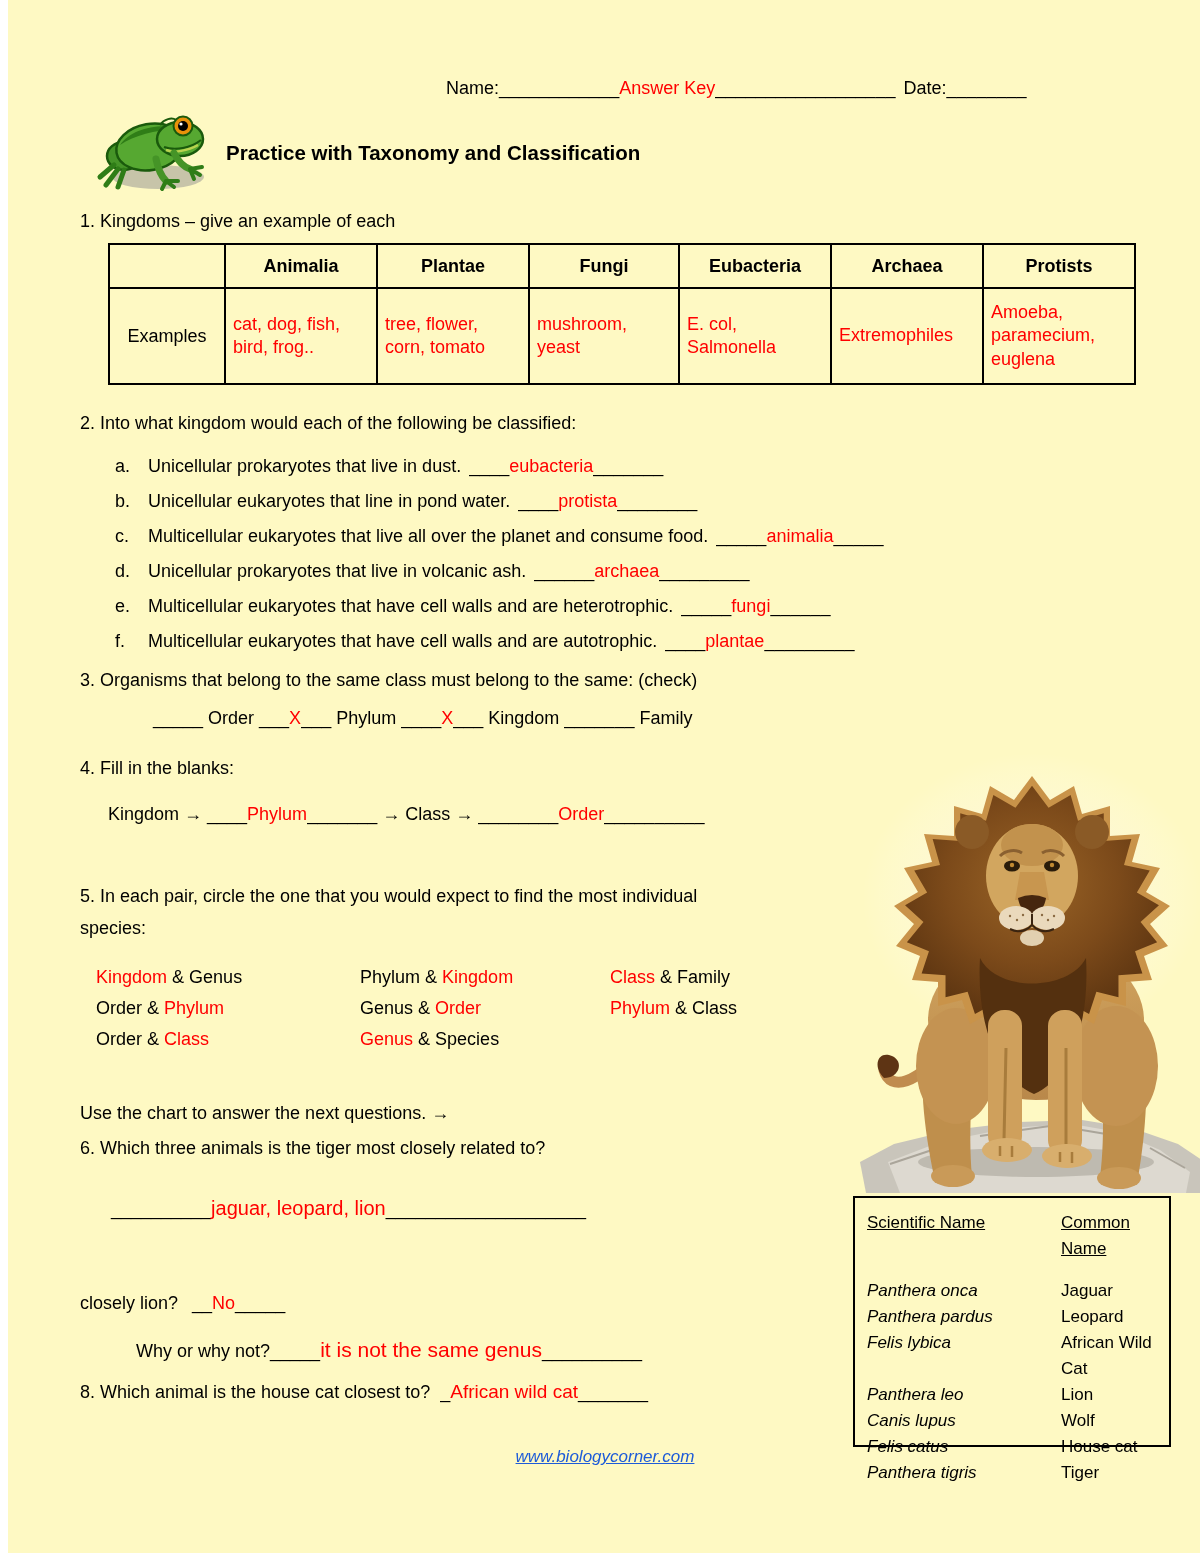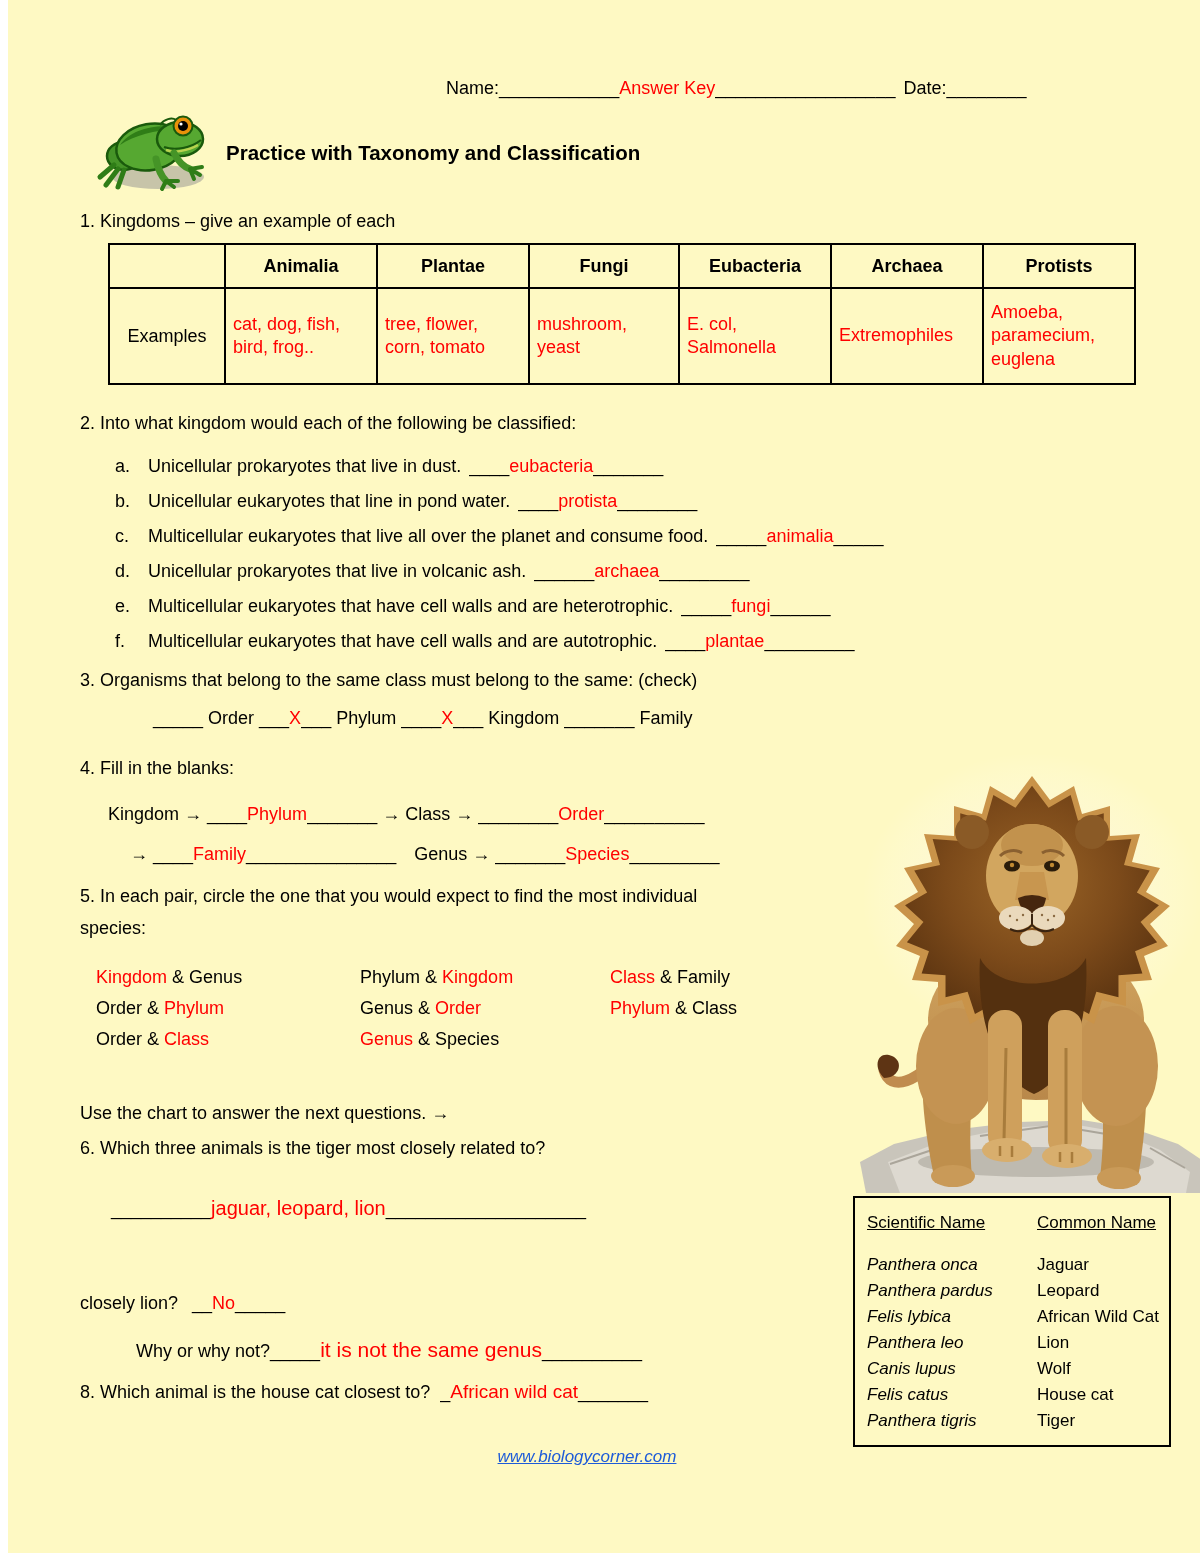--- a/index.html
+++ b/index.html
@@ -22,27 +22,27 @@
   .ktable td.rowlabel{text-align:center;}
   .q2letter{display:inline-block;width:33px;}
   .gap8{margin-left:8px;}
   .gap14{margin-left:14px;}
   .gap18{margin-left:18px;}
   .gap10{margin-left:10px;}
   .pairline{line-height:31px;font-size:18px;white-space:nowrap;}
   
   .schart{position:absolute;left:845px;top:1196px;width:302px;height:223px;
           border:2px solid #000;padding:12px 0 12px 12px;font-size:17px;}
-  .srow{display:flex;line-height:26px;}
+  .srow{display:flex;line-height:26px;gap:24px;}
   .scol1{width:170px;}
   .scol2{flex:1;}
   .shead span{text-decoration:underline;}
   .sgap{height:16px;}
   .sci{font-style:italic;}
-  .footer-wrap{position:absolute;left:0;top:1447px;width:1120px;text-align:center;}
+  .footer-wrap{position:absolute;left:18px;top:1447px;width:1120px;text-align:center;}
   .footer-link{color:#1d5bd8;font-style:italic;text-decoration:underline;font-size:17px;margin-left:38px;}
 </style>
 </head>
 <body>
 
 <div class="page">
 
   <div class="abs t" style="left:438px;top:78px;">
     <span>Name:</span><span>____________</span><span class="red">Answer Key</span><span>__________________</span><span class="gap8">Date:</span><span>________</span>
   </div>
@@ -128,23 +128,20 @@
   </div>
 
   <div class="abs t" style="left:72px;top:670px;">3. Organisms that belong to the same class must belong to the same: (check)</div>
   <div class="abs t" style="left:145px;top:708px;">
     <span>_____ Order ___</span><span class="red">X</span><span>___ Phylum ____</span><span class="red">X</span><span>___ Kingdom _______ Family</span>
   </div>
 
   <div class="abs t" style="left:72px;top:758px;">4.  Fill in the blanks:</div>
   <div class="abs t" style="left:100px;top:804px;">
     <span>Kingdom → ____</span><span class="red">Phylum</span><span>_______ → Class → ________</span><span class="red">Order</span><span>__________</span>
-  </div>
-  <div class="abs t" style="left:122px;top:844px;">
-    <span>→ ____</span><span class="red">Family</span><span>_______________</span><span class="gap18">Genus → _______</span><span class="red">Species</span><span>_________</span>
   </div>
 
   <div class="abs t" style="left:72px;top:886px;">5.  In each pair, circle the one that you would expect to find the most individual</div>
   <div class="abs t" style="left:72px;top:918px;">species:</div>
 
   <div class="abs" style="left:88px;top:962px;">
     <div class="pairline"><span class="red">Kingdom</span> <span>&amp;</span> <span>Genus</span></div>
     <div class="pairline"><span>Order</span> <span>&amp;</span> <span class="red">Phylum</span></div>
     <div class="pairline"><span>Order</span> <span>&amp;</span> <span class="red">Class</span></div>
   </div>

